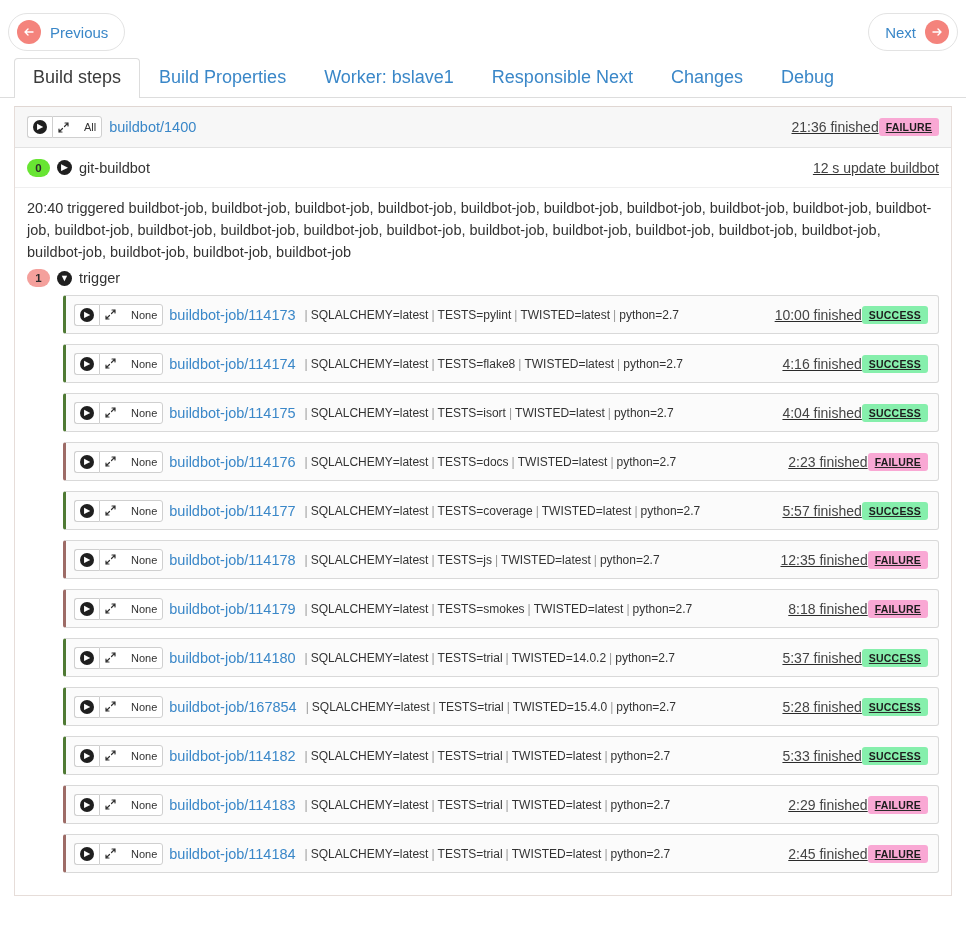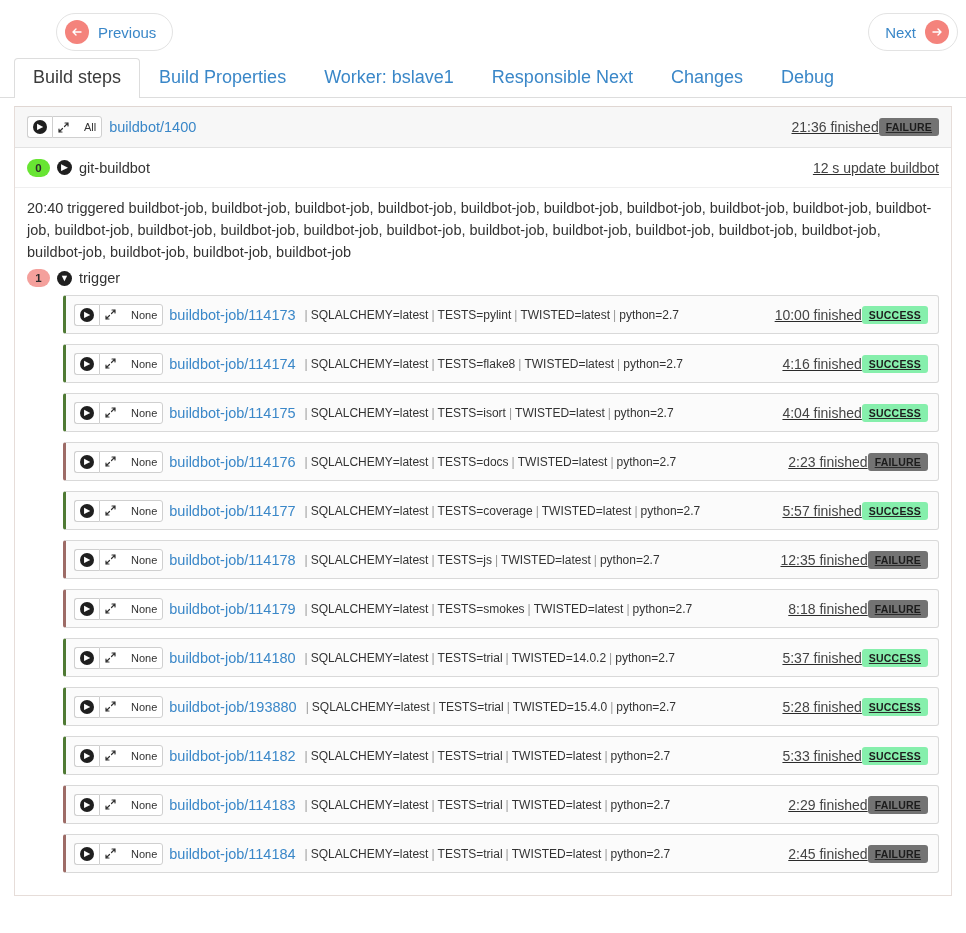--- a/index.html
+++ b/index.html
@@ -9,21 +9,20 @@
     font-family: "Liberation Sans", sans-serif;
     color: #2b2b2b;
   }
   body { width: 966px; height: 933px; overflow: hidden; }
 
   
   .topbar {
     display: flex; align-items: center; justify-content: space-between;
     padding: 14px 8px 12px 8px;
     height: 62px;
-    margin-left: 48px;
   }
   .nav-btn {
     display: inline-flex; align-items: center; gap: 9px;
     border: 1px solid #e3e3e3;
     border-radius: 22px;
     background: #fff;
     padding: 6px 16px 6px 8px;
     font-size: 15px;
     color: #3a87c8;
     cursor: pointer;
@@ -137,21 +136,21 @@
 
   .badge {
     display:inline-flex; align-items:center; justify-content:center;
     font-size: 10.5px; font-weight: bold; letter-spacing: .2px;
     padding: 3px 7px 3px 7px;
     border-radius: 3px;
     color: #1c1c1c;
     text-transform: uppercase;
   }
   .badge.success { background: #86efac; }
-  .badge.failure { background: #737373; }
+  .badge.failure { background: #f9a8d4; }
 
   
   .trig-block { padding: 10px 12px 4px 12px; }
   .trig-text {
     font-size: 14.5px; color: #333; line-height: 1.5;
     word-break: break-word;
   }
   .trig-row { display:flex; align-items:center; gap: 7px; margin-top: 6px; }
 
   
@@ -453,21 +452,21 @@
             </span>
           <span class="icon-btn joined-right">
             <span class="glyph-plain">
                 <svg width="11" height="11" viewBox="0 0 11 11">
                   <path d="M10 1L6.5 4.5M10 1H7M10 1v3M1 10l3.5-3.5M1 10h3M1 10V7" stroke="#333" stroke-width="1.2" fill="none" stroke-linecap="round"></path>
                 </svg>
               </span>
             <span>None</span>
           </span>
         </div>
-        <a class="link">buildbot-job/193880</a>
+        <a class="link">buildbot-job/167854</a>
         <span class="job-props"><span class="sep">|</span><span>SQLALCHEMY=latest</span><span class="sep">|</span><span>TESTS=trial</span><span class="sep">|</span><span>TWISTED=15.4.0</span><span class="sep">|</span><span>python=2.7</span></span>
       </div>
       <div class="right-group">
         <span class="muted-time">5:28 finished</span>
         <span class="badge success">SUCCESS</span>
       </div>
     </div>
 
     <div class="job-row">
       <div class="job-info">

